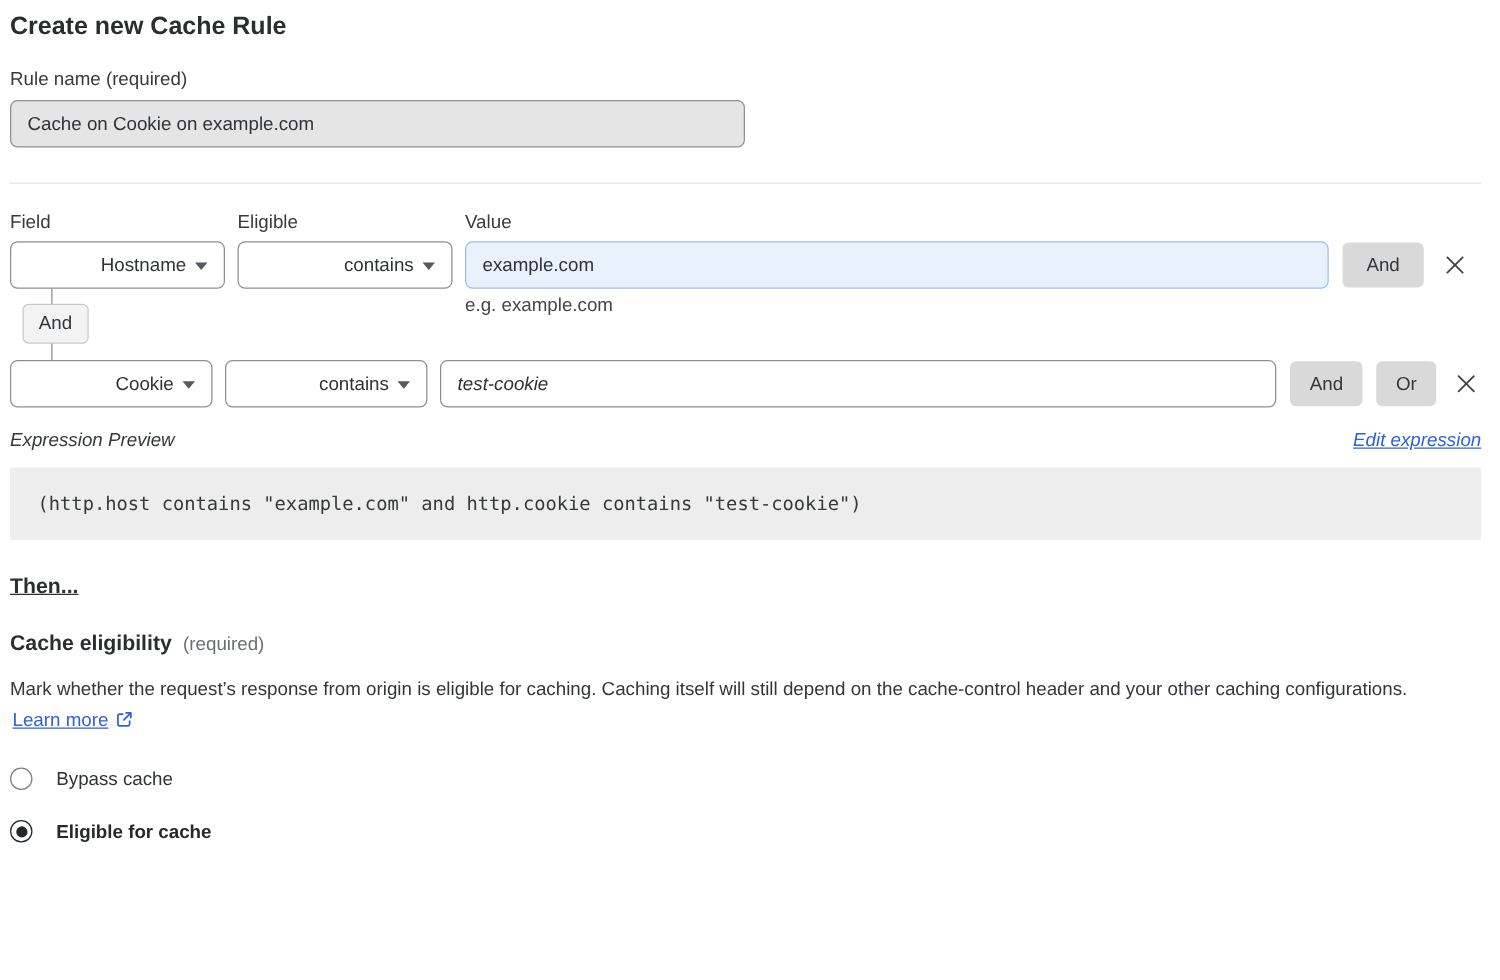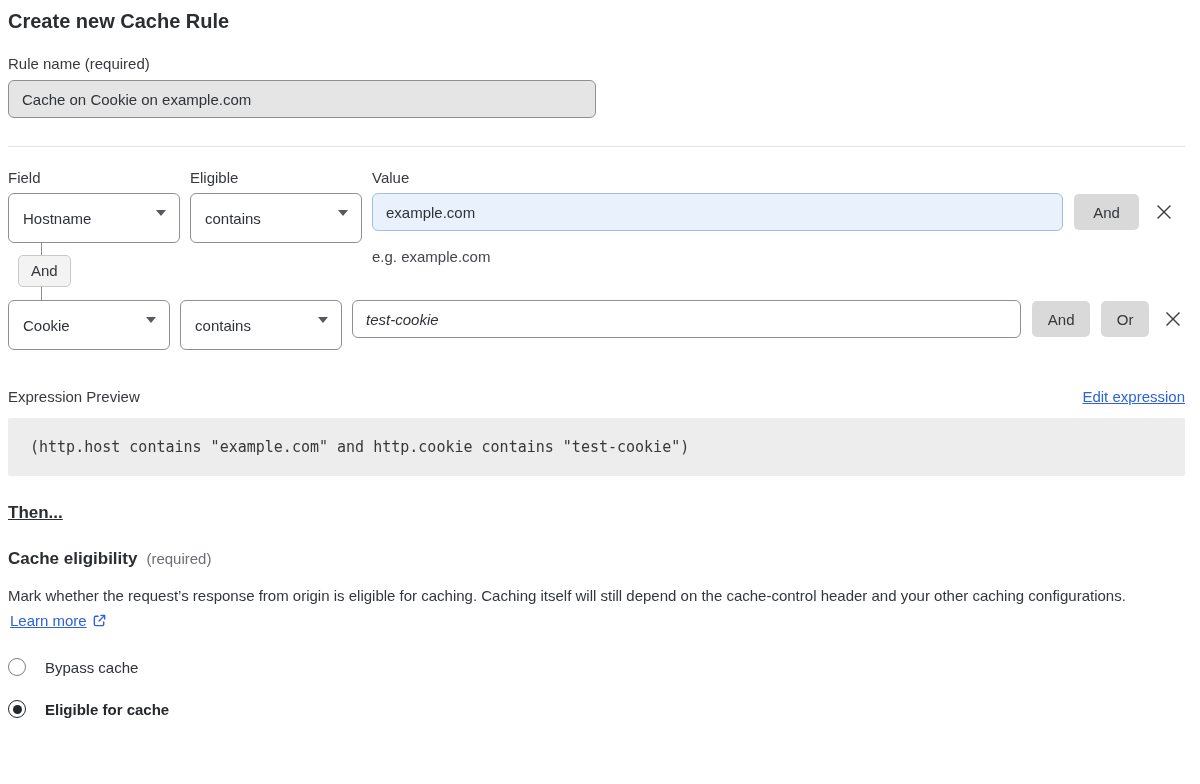--- a/index.html
+++ b/index.html
@@ -35,27 +35,28 @@
   .divider { border: none; border-top: 1px solid #e3e3e3; margin: 28px 0 0 0; width: 1177px; }
 
   .section-heading { font-size: 17px; font-weight: 700; color: #2b2e31; margin-top: 21px; line-height: 22px; }
 
   .cols-header { display: flex; margin-top: 22px; font-size: 15px; color: #36393d; }
   .cols-header .c1, .cols-header .c2 { width: 182px; }
 
   .match-row { display: flex; align-items: flex-start; margin-top: 7px; }
   .select {
     position: relative;
-    width: 172px; height: 50px;
+    width: 172px; height: 38px;
     border: 1px solid #8f8f8f; border-radius: 6px;
     background: #fff; cursor: pointer;
     display: flex; align-items: center;
     padding: 0 30px 0 14px;
     font-size: 15px; color: #2f3338;
     margin-right: 10px;
+    justify-content: flex-end;
   }
   .select .chevron {
     position: absolute; right: 13px; top: 16px;
     width: 0; height: 0;
     border-left: 5px solid transparent;
     border-right: 5px solid transparent;
     border-top: 6px solid #555a60;
   }
   .value-input {
     height: 38px;
@@ -92,21 +93,21 @@
   .connector-chip {
     position: absolute; left: 10px; top: 12px;
     background: #f3f3f3; border: 1px solid #c9c9c9; border-radius: 5px;
     font-size: 15px; color: #33373c;
     padding: 6px 12px 7px 12px; cursor: pointer;
   }
   .connector-zone .row-helper { position: absolute; left: 364px; top: 5px; margin-top: 0; }
   .row-helper { font-size: 15px; color: #43474c; }
   .helper-under { margin-top: 6px; margin-left: 364px; }
 
-  .expr-header { display: flex; justify-content: space-between; align-items: flex-start; margin-top: 38px; width: 1177px; }
+  .expr-header { display: flex; justify-content: space-between; align-items: flex-start; margin-top: 18px; width: 1177px; font-style: italic; }
   .expr-label { font-size: 15px; color: #36393d; }
   .link { color: #2e62d9; text-decoration: underline; font-size: 15px; cursor: pointer; }
   .code-block {
     margin-top: 13px; width: 1177px;
     background: #ededed;
     padding: 20px 22px;
     font-family: "DejaVu Sans Mono", "Liberation Mono", monospace;
     font-size: 15px; color: #36393a;
     border-radius: 2px;
     white-space: pre;

